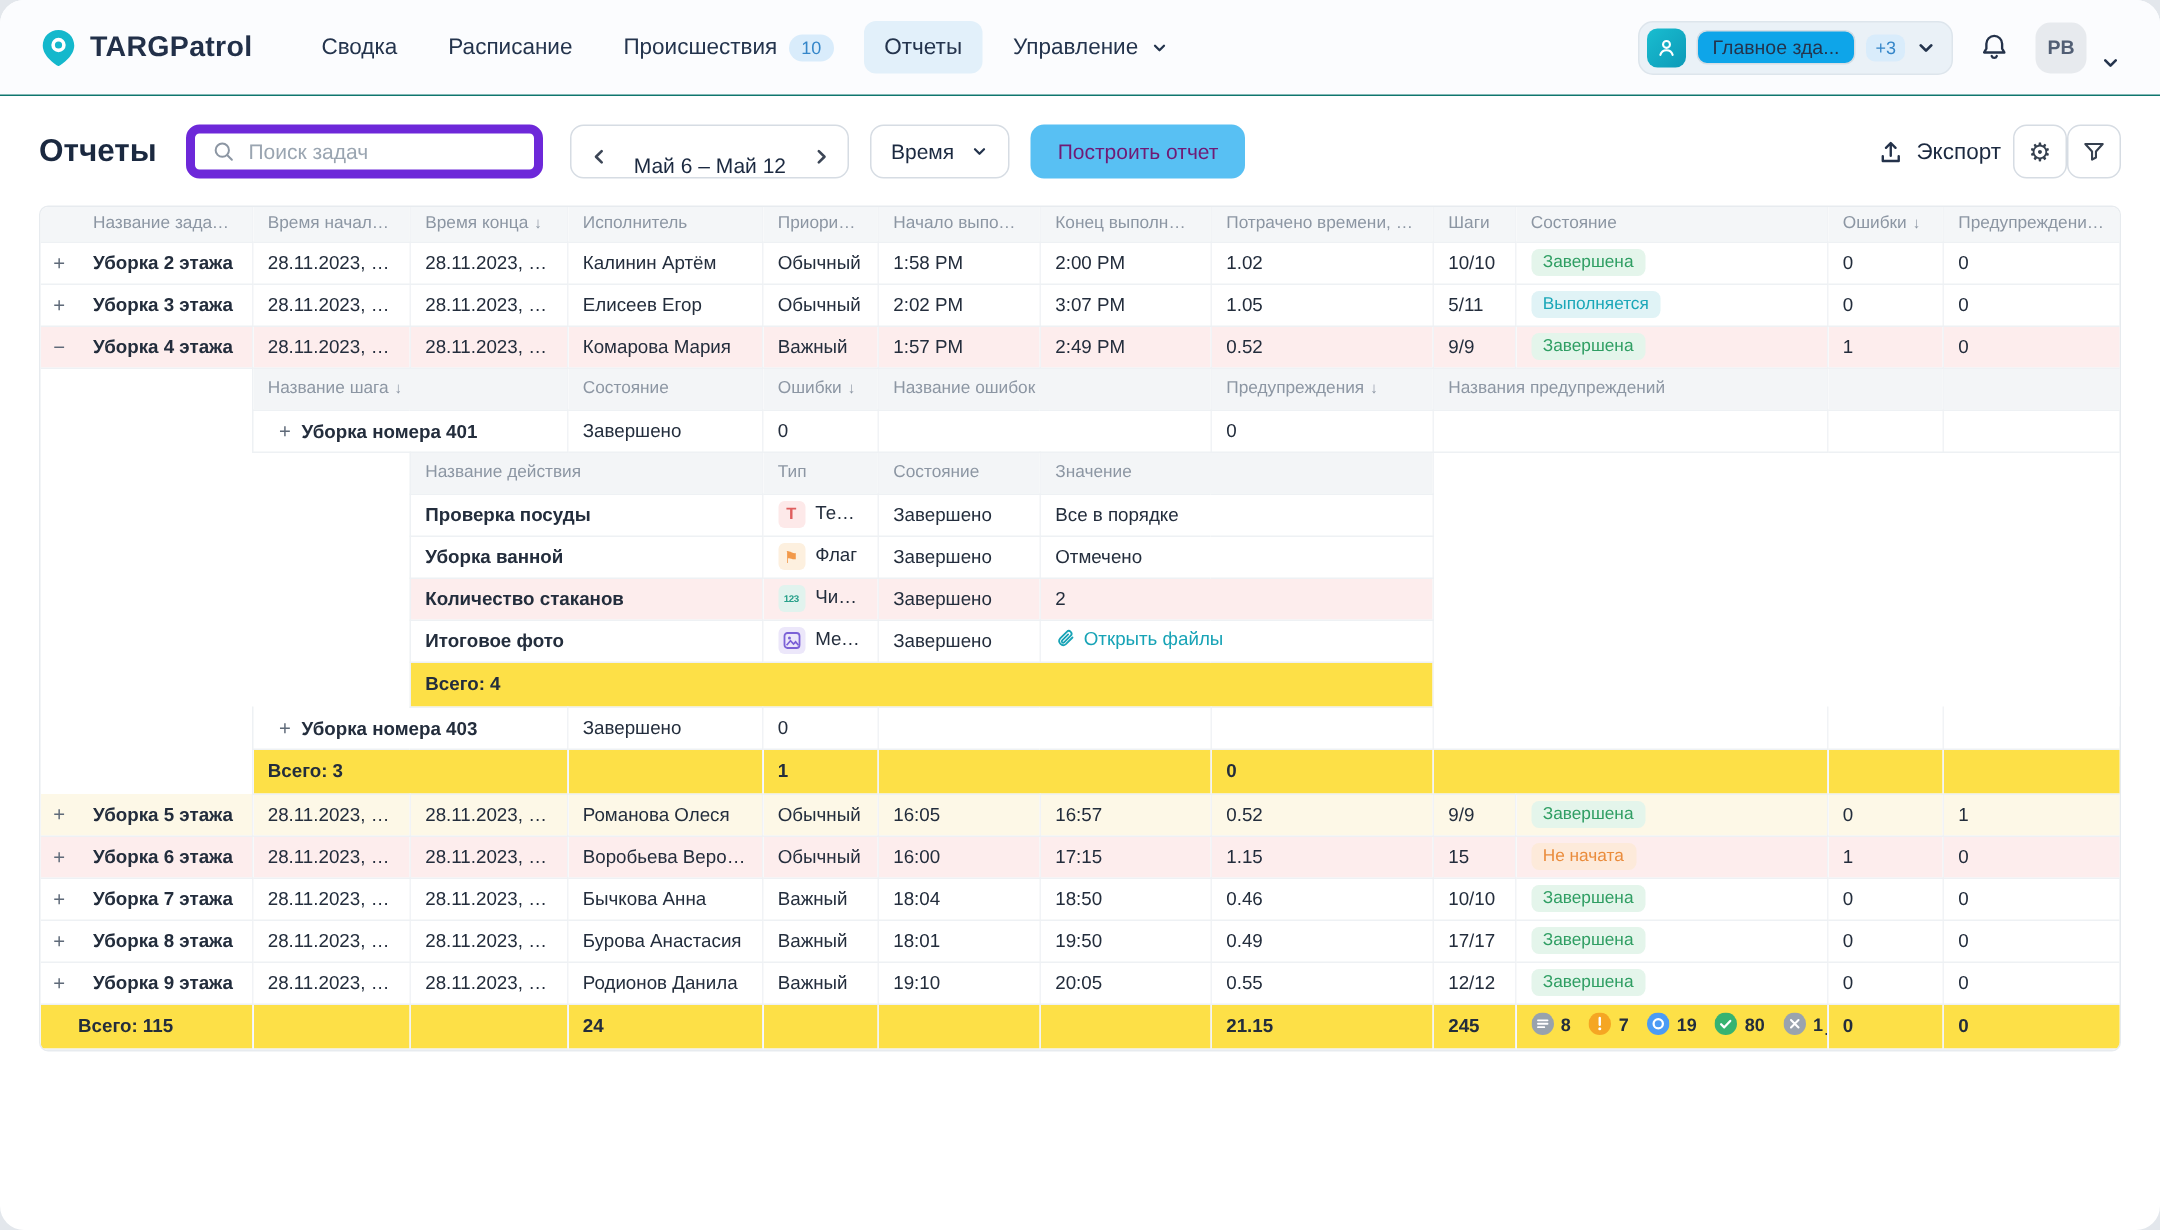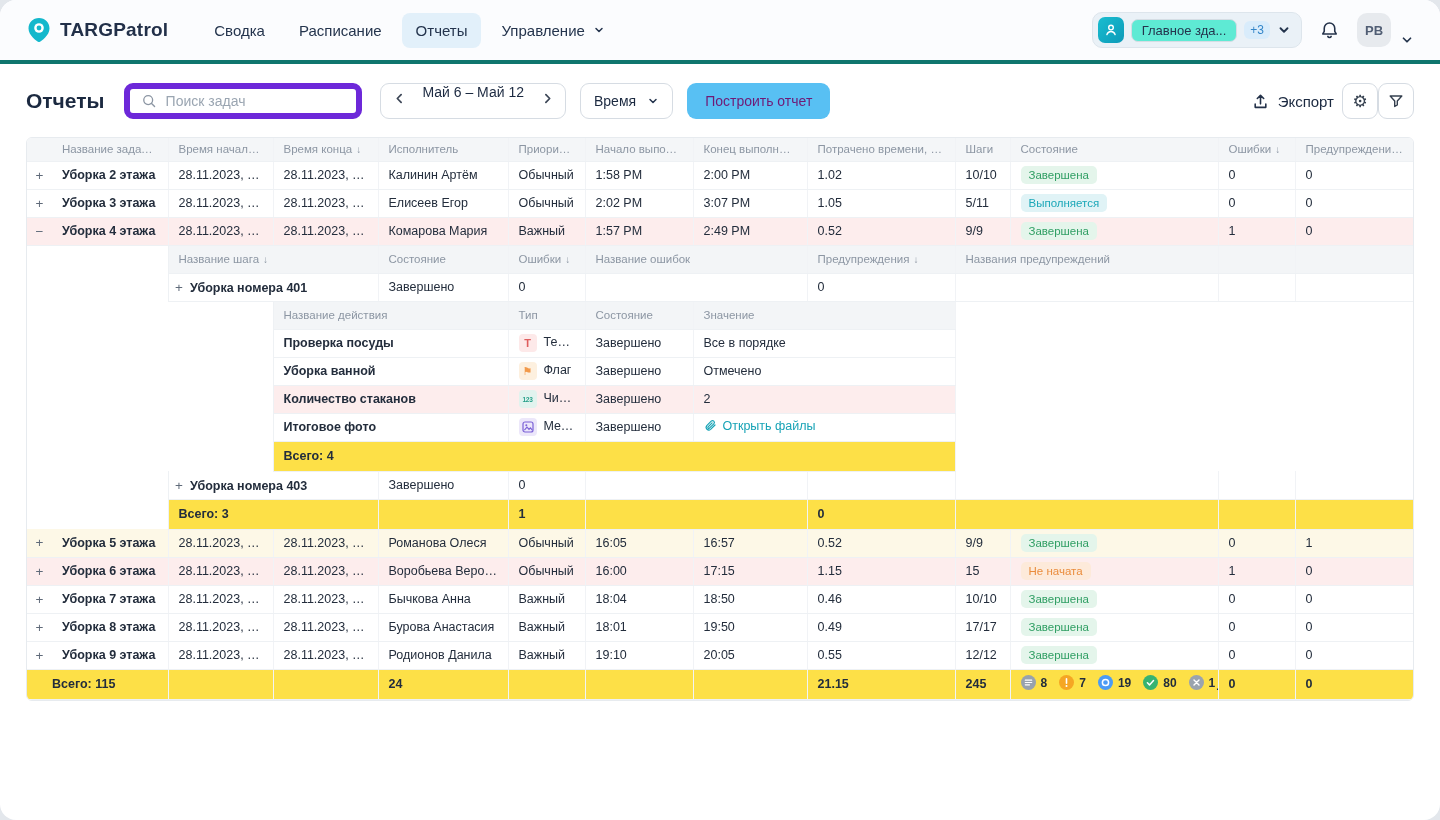--- a/index.html
+++ b/index.html
@@ -1,42 +1,42 @@
 <!DOCTYPE html>
 <html style="--accent: #58c0f3; --brand: #14b8cc; --done-bg: #e4f5eb; --done-fg: #2f9e63; --progress-bg: #e0f3f6; --progress-fg: #1ba7b8; --notstarted-bg: #fdeada; --notstarted-fg: #ea8c3c; --row-pink: #fdeded; --row-yellow: #fdf8e7; --link-teal: #17a3b6;"><head>
 <meta charset="utf-8">
 <style>
   *{box-sizing:border-box;margin:0;padding:0}
   html,body{width:1440px;height:820px}
   body{background:#e3e7ec;font-family:"Liberation Sans",sans-serif;-webkit-font-smoothing:antialiased}
   .app{width:1440px;height:820px;background:#fff;border-radius:16px;overflow:hidden;display:flex;flex-direction:column}
 
   
-  .navbar{height:64px;background:#fbfcfe;border-bottom:4px solid #0f766e;display:flex;align-items:center;padding:0 26px;flex-shrink:0}
+  .navbar{height:64px;background:#fbfcfe;border-bottom:1px solid #0f766e;display:flex;align-items:center;padding:0 26px;flex-shrink:0}
   .logo{display:flex;align-items:center;gap:8px}
   .logo-text{font-size:19px;font-weight:700;color:#223049;letter-spacing:.2px}
   .nav{display:flex;align-items:center;gap:6px;margin-left:32px}
   .nav-item{display:flex;align-items:center;gap:8px;padding:9px 14px;border-radius:8px;font-size:15px;color:#24344d;cursor:pointer;white-space:nowrap}
   .nav-item.active{background:#e2f0fa}
   .nav-badge{background:#d9ecfb;color:#3486c9;font-size:12px;padding:2px 8px;border-radius:10px}
   .nav-right{margin-left:auto;display:flex;align-items:center;gap:17px}
   .bselector{display:flex;align-items:center;gap:7px;background:#eaf1f7;border:1px solid #dde5ec;border-radius:10px;padding:4px 10px 4px 5px;cursor:pointer}
   .bicon{width:26px;height:26px;border-radius:7px;background:linear-gradient(135deg,#19bdd0,#0d9ab8);display:flex;align-items:center;justify-content:center}
-  .bpill{background:#5eead4;border:1px solid #d5dde4;border-radius:7px;padding:3px 10px;font-size:13px;color:#24344d;max-width:110px;overflow:hidden;white-space:nowrap;text-overflow:ellipsis}
+  .bpill{background:#0ea5e9;border:1px solid #d5dde4;border-radius:7px;padding:3px 10px;font-size:13px;color:#24344d;max-width:110px;overflow:hidden;white-space:nowrap;text-overflow:ellipsis}
   .bplus{background:#d9ecfb;color:#3486c9;font-size:12px;border-radius:6px;padding:2px 6px}
   .iconbtn{background:none;border:none;cursor:pointer;display:flex;align-items:center;justify-content:center}
   .avatar{width:34px;height:34px;border-radius:10px;background:#e7eaee;color:#515e74;display:flex;align-items:center;justify-content:center;font-size:13px;font-weight:700}
 
   
   .toolbar{display:flex;align-items:center;gap:14px;padding:19px 26px 18px}
   .page-title{font-size:21px;font-weight:700;color:#1b2940;margin-right:6px}
   .search{display:flex;align-items:center;gap:9px;width:238px;height:36px;border:6px solid #6d28d9;border-radius:9px;padding:0 12px;background:#fff}
   .search input{border:none;outline:none;font-size:14px;color:#24344d;width:100%;font-family:inherit;background:transparent}
   .search input::placeholder{color:#9aa5b1}
-  .datepill{display:flex;align-items:flex-start;height:36px;border:1px solid #d6dce3;border-radius:9px;padding:0 4px;margin-left:4px}
+  .datepill{display:flex;align-items:flex-end;height:36px;border:1px solid #d6dce3;border-radius:9px;padding:0 4px;margin-left:4px}
   .navchev{width:28px;height:28px;border:none;background:none;display:flex;align-items:center;justify-content:center;cursor:pointer;border-radius:6px}
   .datelabel{font-size:14px;color:#1b2940;padding:0 9px;font-weight:500}
   .period{display:flex;align-items:center;gap:11px;height:36px;border:1px solid #d6dce3;border-radius:9px;padding:0 13px;font-size:14px;color:#1b2940;font-weight:500;cursor:pointer;background:#fff;font-family:inherit}
   .buildbtn{height:36px;background:var(--accent,#58c0f3);color:#701a75;border:none;border-radius:9px;padding:0 18px;font-size:14px;font-family:inherit;cursor:pointer}
   .tb-right{margin-left:auto;display:flex;}
   .exportbtn{display:flex;align-items:center;gap:9px;font-size:15px;color:#1b2940;background:none;border:none;font-family:inherit;cursor:pointer;margin-right:8px}
   .sqbtn{width:36px;height:36px;border:1px solid #d6dce3;border-radius:9px;background:#fff;display:flex;align-items:center;justify-content:center;cursor:pointer;font-size:17px;color:#35404f}
 
   
   .table-area{padding:0 26px}
@@ -53,21 +53,21 @@
   .badge{display:inline-block;font-size:11.5px;padding:3px 8px;border-radius:5px}
   .badge.done{background:var(--done-bg,#e4f5eb);color:var(--done-fg,#2f9e63)}
   .badge.progress{background:var(--progress-bg,#e0f3f6);color:var(--progress-fg,#1ba7b8)}
   .badge.notstarted{background:var(--notstarted-bg,#fdeada);color:var(--notstarted-fg,#ea8c3c)}
   td.hl-pink{background:var(--row-pink,#fdeded)}
   td.hl-yellow{background:var(--row-yellow,#fdf8e7)}
   td.sub{background:#f3f5f7;color:#8c96a3;font-size:11.5px;height:24px}
   td.ind{border:none;background:#fff}
   td.bl{border-left:1px solid #eef1f4}
   td.tbg{background:#fde047;height:30px}
-  .stepname{padding-left:3px}
+  .stepname{padding-left:14px}
   .filelink{display:inline-flex;align-items:center;gap:6px;color:var(--link-teal,#17a3b6);font-weight:500;cursor:pointer}
   .ticon{display:inline-flex;align-items:center;justify-content:center;width:18px;height:18px;border-radius:4px;margin-right:7px;vertical-align:middle}
   .ticon.flag{background:#fdf0df;color:#f2994a;font-size:11px}
   .ticon.txt{background:#fde9e9;color:#df5e5e;font-weight:700;font-size:11px}
   .ticon.num{background:#e1f3ee;color:#27a08a;font-size:6.5px;font-weight:700;letter-spacing:-.3px}
   .ticon.med{background:#ece7fa}
   .statrow{display:inline-flex;align-items:center;gap:12px}
   .sg{display:inline-flex;align-items:center;gap:5px;font-weight:700;font-size:12px;color:#232d3c}
 </style>
 </head>
@@ -83,20 +83,24 @@
           <circle cx="13" cy="11" r="2.4" fill="#14b8cc"></circle>
         </svg>
       <span class="logo-text">TARGPatrol</span>
     </div>
     <div class="nav">
       <div class="nav-item">
           <span>Сводка</span>
         </div>
       <div class="nav-item">
           <span>Расписание</span>
+        </div>
+      <div class="nav-item">
+          <span>Происшествия</span>
+          <span class="nav-badge">10</span>
         </div>
       <div class="nav-item active">
           <span>Отчеты</span>
         </div>
       <div class="nav-item">
           <span>Управление</span>
         <svg width="12" height="12" viewBox="0 0 12 12">
             <path d="M3 4.5l3 3 3-3" stroke="#24344d" stroke-width="1.5" fill="none" stroke-linecap="round" stroke-linejoin="round"></path>
           </svg>
       </div>

